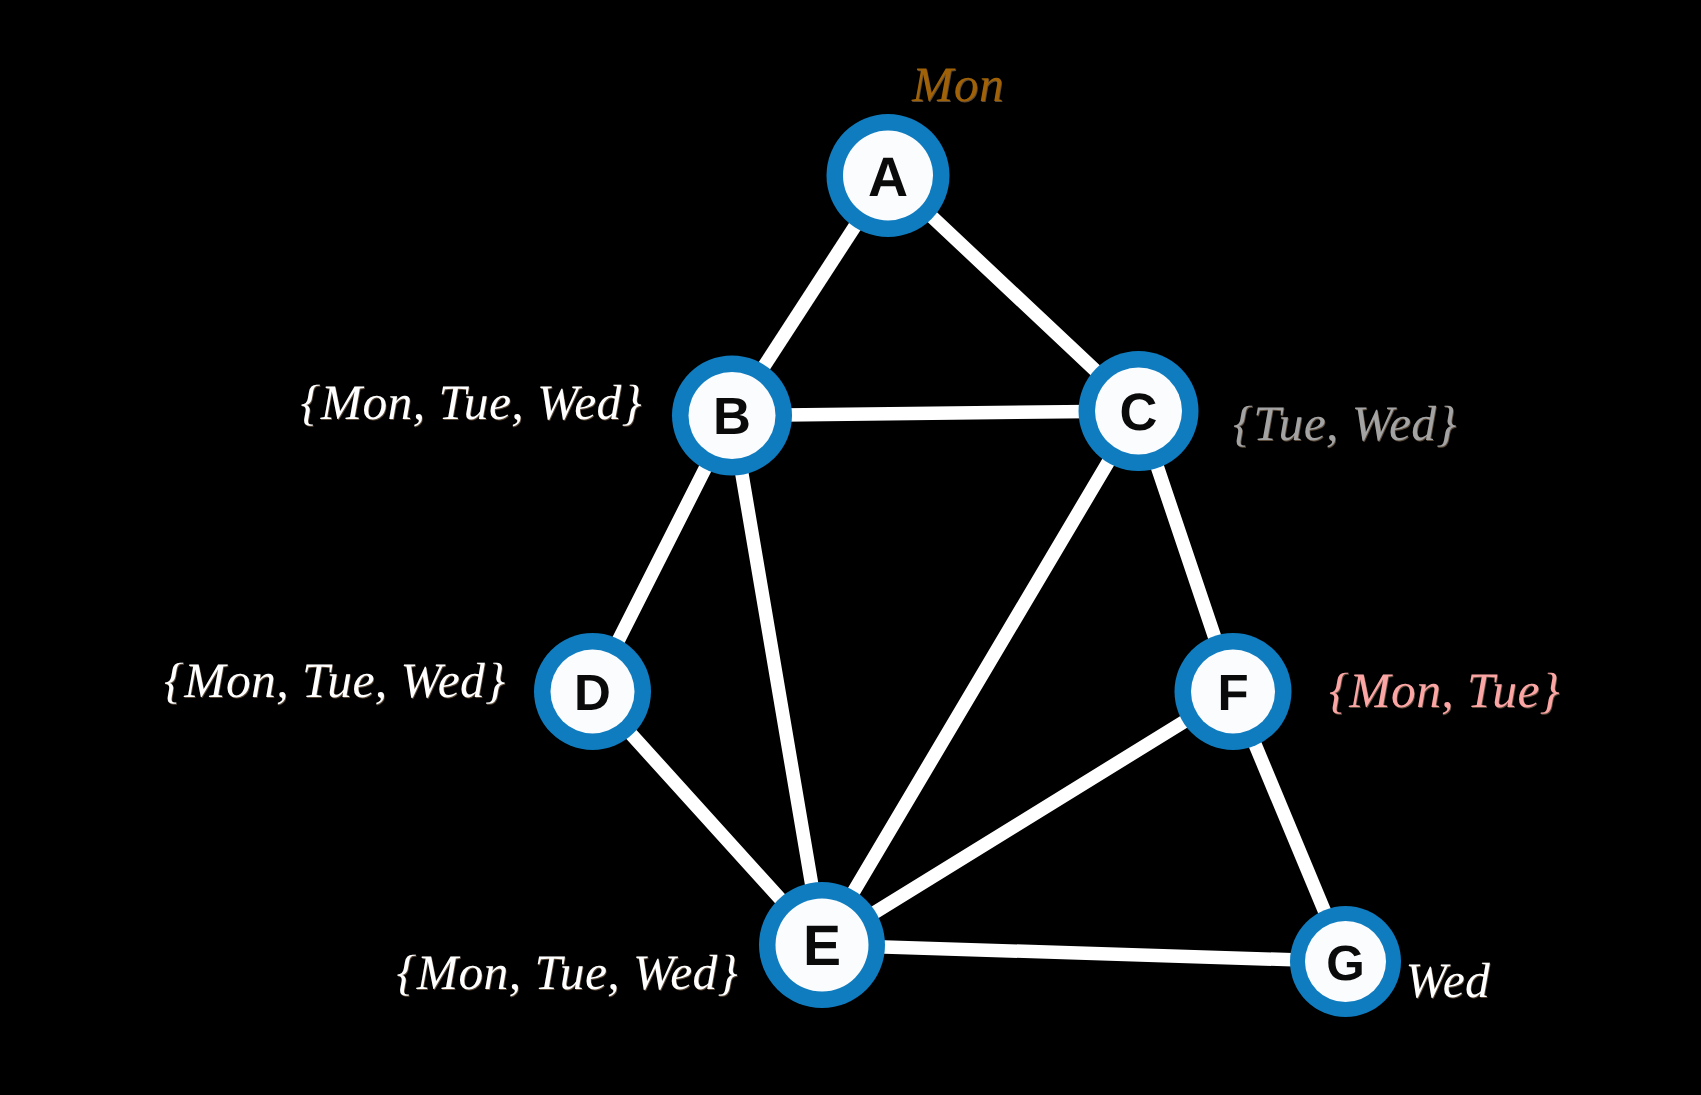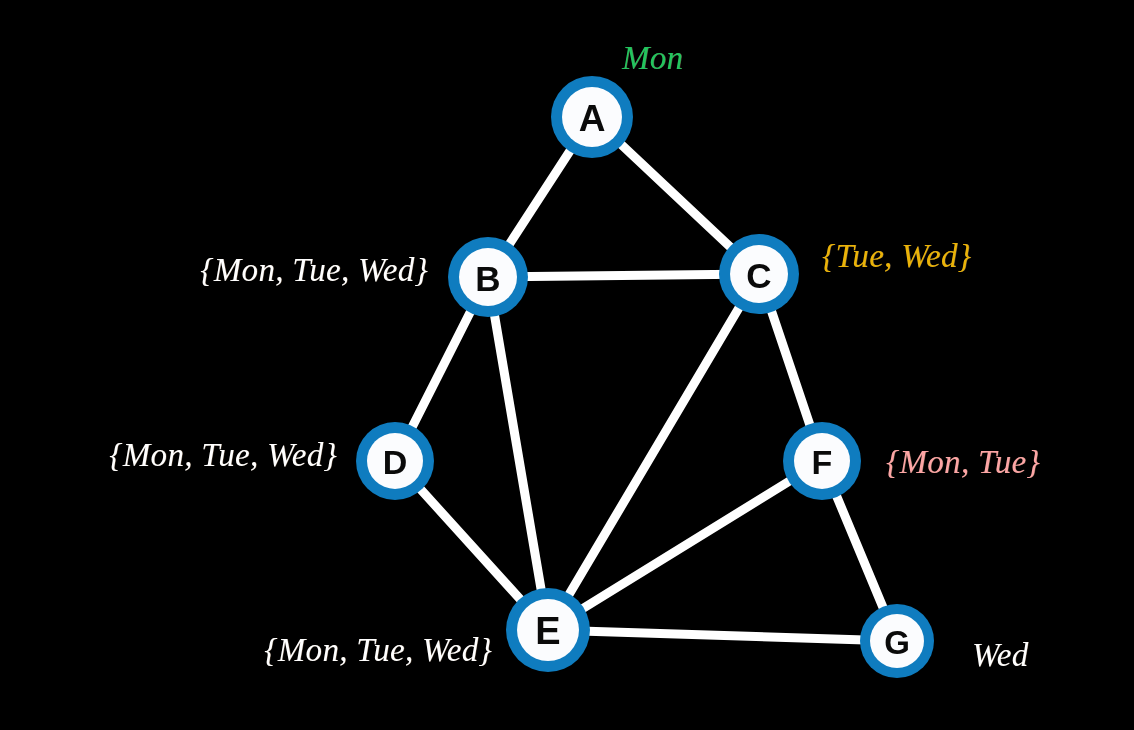--- a/index.html
+++ b/index.html
@@ -112,22 +112,22 @@
         </g>
         <g>
           <circle cx="897" cy="641" r="37" class="node-outer" fill="#0f7cbf"></circle>
           <circle cx="897" cy="641" r="27" class="node-inner" fill="#fbfcfe"></circle>
           <text x="897" y="642" class="node-letter" fill="#0a0a0a" font-size="33">G</text>
         </g>
       </g>
   </svg>
 
   <div id="labels-layer">
-      <div class="domain-label lbl-right" style="left: 622px; top: 58px; color: #22c55e;">Mon</div>
+      <div class="domain-label lbl-right" style="left: 608px; top: 58px; color: #a16207;">Mon</div>
       <div class="domain-label lbl-left" style="left: 428px; top: 270px; color: rgb(255, 255, 255);">{Mon, Tue, Wed}</div>
-      <div class="domain-label lbl-right" style="left: 822px; top: 256px; color: #eab308;">{Tue, Wed}</div>
+      <div class="domain-label lbl-right" style="left: 822px; top: 284px; color: #a3a3a3;">{Tue, Wed}</div>
       <div class="domain-label lbl-left" style="left: 337px; top: 455px; color: rgb(255, 255, 255);">{Mon, Tue, Wed}</div>
       <div class="domain-label lbl-left" style="left: 492px; top: 650px; color: rgb(255, 255, 255);">{Mon, Tue, Wed}</div>
       <div class="domain-label lbl-right" style="left: 886px; top: 462px; color: #fca5a5;">{Mon, Tue}</div>
-      <div class="domain-label lbl-right" style="left: 937px; top: 655px; color: rgb(255, 255, 255); margin-left: 35px;">Wed</div>
+      <div class="domain-label lbl-right" style="left: 937px; top: 655px; color: rgb(255, 255, 255);">Wed</div>
     </div>
 
 </div>
 
 </body></html>

